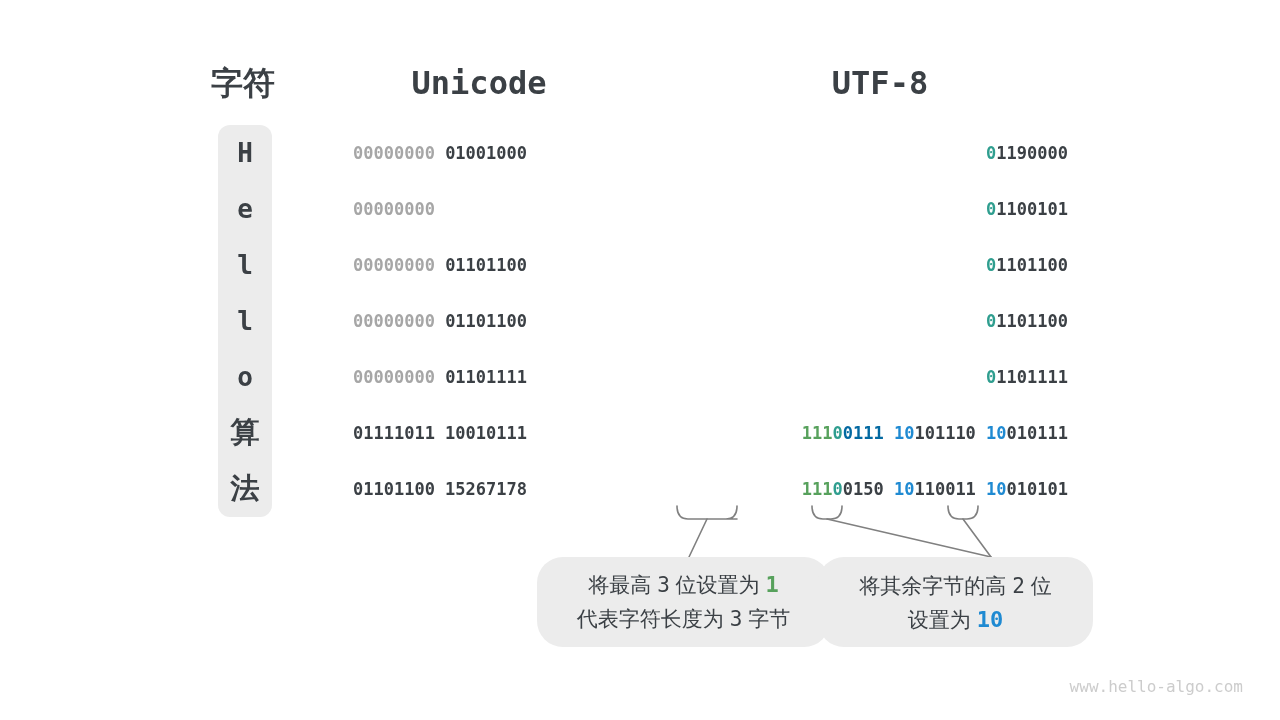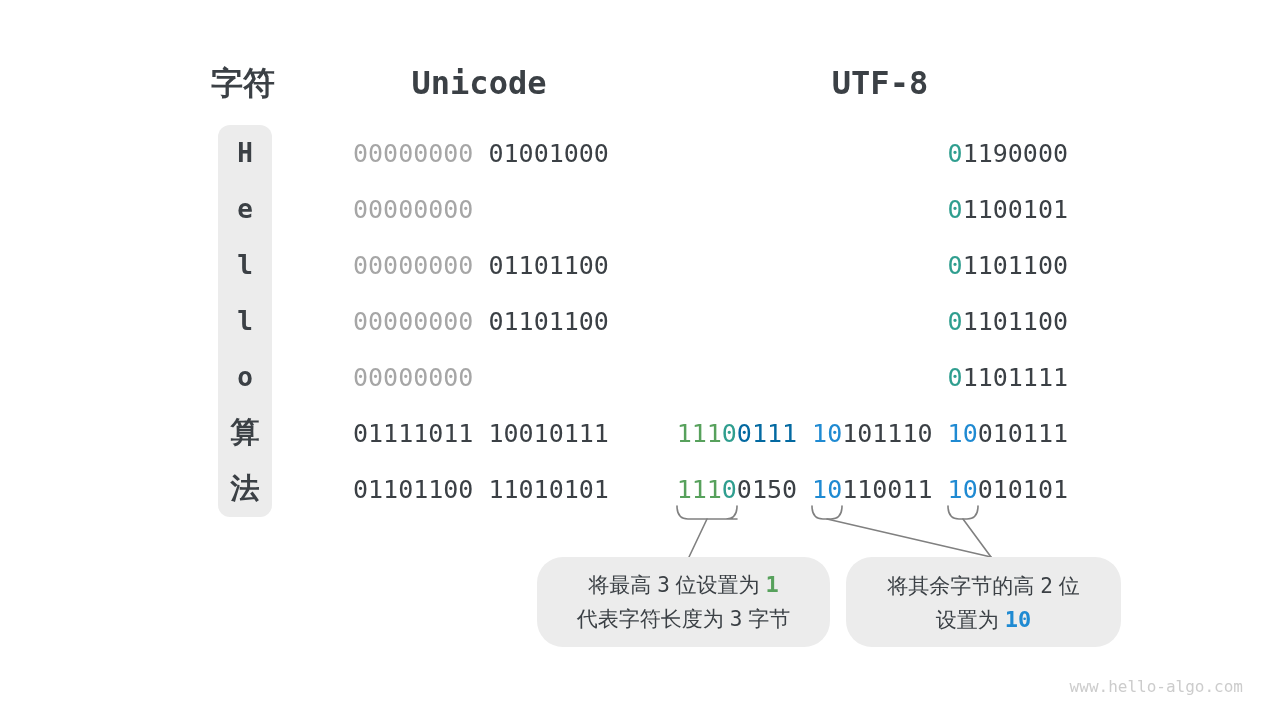--- a/index.html
+++ b/index.html
@@ -31,32 +31,32 @@
 
   #char-col { left: 218px; width: 54px; }
   #char-col .cell { justify-content: center; font-weight: 700; font-size: 26px; color: #3b4045;
                     font-family: "DejaVu Sans Mono", "Liberation Mono", monospace; }
   #char-col .cell.cjk { font-size: 29px; font-family: "Liberation Sans", "DejaVu Sans", sans-serif; }
 
   #unicode-col { left: 353px; width: 300px; }
   #utf8-col { left: 580px; width: 488px; }
   #utf8-col .cell { justify-content: flex-end; }
   .bits { font-family: "DejaVu Sans Mono", "Liberation Mono", monospace;
-          font-weight: 400; font-size: 25px; color: #3b4045; white-space: pre; }
+          font-weight: 700; font-size: 17px; color: #3b4045; white-space: pre; }
 
   #annot-svg { position: absolute; left: 0; top: 0; pointer-events: none; }
 
   .callout {
     position: absolute; top: 557px; height: 90px;
     background: #ececec; border-radius: 26px;
     display: flex; flex-direction: column; align-items: center; justify-content: center;
     font-size: 21px; color: #3b4045; line-height: 33px; white-space: pre;
   }
   #callout-1 { left: 537px; width: 293px; }
-  #callout-2 { left: 846px; width: 275px; }
+  #callout-2 { left: 818px; width: 275px; }
   .callout .m  { font-family: "DejaVu Sans Mono", "Liberation Mono", monospace; }
   .callout .mb { font-family: "DejaVu Sans Mono", "Liberation Mono", monospace; font-weight: 700; font-size: 22px; }
 
   #watermark {
     position: absolute; right: 37px; top: 677px;
     font-family: "DejaVu Sans Mono", "Liberation Mono", monospace;
     font-size: 16px; color: #cccccc;
   }
 </style>
 </head>
@@ -75,23 +75,23 @@
     <div class="cell">l</div>
     <div class="cell">o</div>
     <div class="cell cjk">算</div>
     <div class="cell cjk">法</div>
   </div>
 <div class="col" id="unicode-col">
     <div class="cell bits"><span style="color: rgb(166, 166, 166);">00000000</span><span style="color: rgb(59, 64, 69);"> 01001000</span></div>
     <div class="cell bits"><span style="color: rgb(166, 166, 166);">00000000</span></div>
     <div class="cell bits"><span style="color: rgb(166, 166, 166);">00000000</span><span style="color: rgb(59, 64, 69);"> 01101100</span></div>
     <div class="cell bits"><span style="color: rgb(166, 166, 166);">00000000</span><span style="color: rgb(59, 64, 69);"> 01101100</span></div>
-    <div class="cell bits"><span style="color: rgb(166, 166, 166);">00000000</span></div>
+    <div class="cell bits"><span style="color: rgb(166, 166, 166);">00000000</span><span style="color: rgb(59, 64, 69);"> 01101111</span></div>
     <div class="cell bits"><span style="color: rgb(59, 64, 69);">01111011 10010111</span></div>
-    <div class="cell bits"><span style="color: rgb(59, 64, 69);">01101100 11010101</span></div>
+    <div class="cell bits"><span style="color: rgb(59, 64, 69);">01101100 15267178</span></div>
   </div>
 <div class="col" id="utf8-col">
     <div class="cell bits"><span style="color: rgb(47, 158, 143);">0</span><span style="color: rgb(59, 64, 69);">1190000</span></div>
     <div class="cell bits"><span style="color: rgb(47, 158, 143);">0</span><span style="color: rgb(59, 64, 69);">1100101</span></div>
     <div class="cell bits"><span style="color: rgb(47, 158, 143);">0</span><span style="color: rgb(59, 64, 69);">1101100</span></div>
     <div class="cell bits"><span style="color: rgb(47, 158, 143);">0</span><span style="color: rgb(59, 64, 69);">1101100</span></div>
     <div class="cell bits"><span style="color: rgb(47, 158, 143);">0</span><span style="color: rgb(59, 64, 69);">1101111</span></div>
     <div class="cell bits"><span style="color: rgb(87, 161, 92);">111</span><span style="color: rgb(47, 158, 143);">0</span><span style="color: #0369a1;">0111 </span><span style="color: rgb(31, 138, 210);">10</span><span style="color: rgb(59, 64, 69);">101110 </span><span style="color: rgb(31, 138, 210);">10</span><span style="color: rgb(59, 64, 69);">010111</span></div>
     <div class="cell bits"><span style="color: rgb(87, 161, 92);">111</span><span style="color: rgb(47, 158, 143);">0</span><span style="color: rgb(59, 64, 69);">0150 </span><span style="color: rgb(31, 138, 210);">10</span><span style="color: rgb(59, 64, 69);">110011 </span><span style="color: rgb(31, 138, 210);">10</span><span style="color: rgb(59, 64, 69);">010101</span></div>
   </div>

